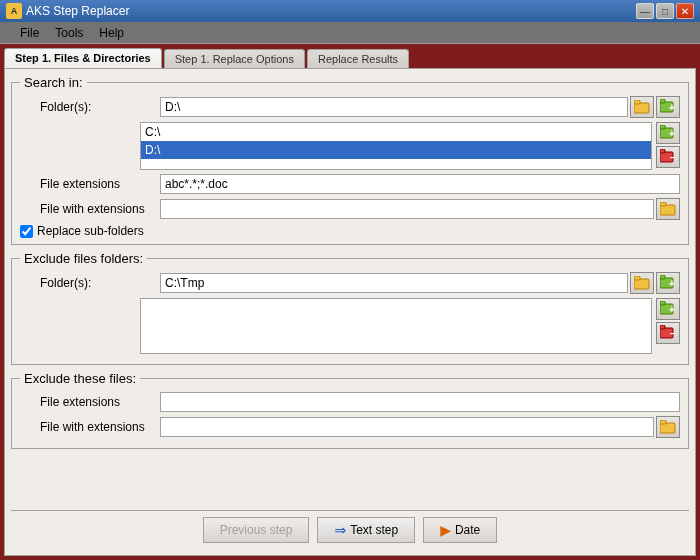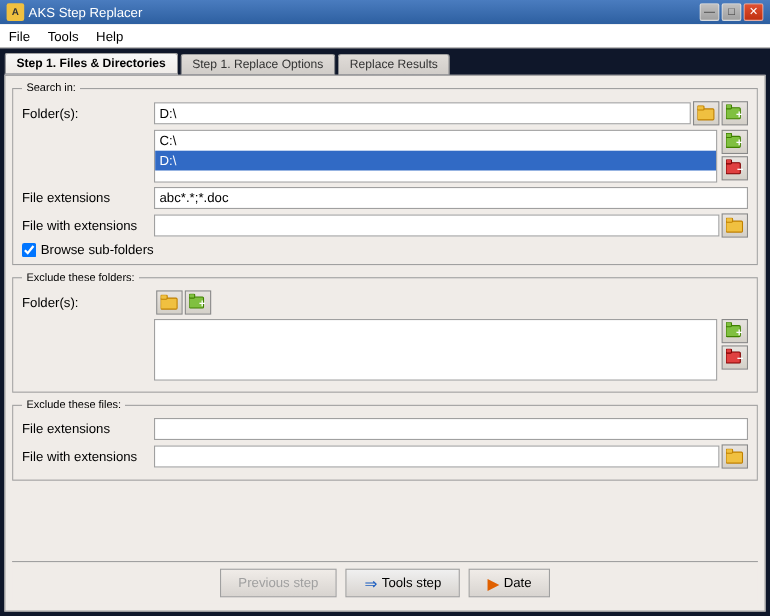--- a/index.html
+++ b/index.html
@@ -45,36 +45,36 @@
       color: #333;
       font-size: 10px;
       display: flex; align-items: center; justify-content: center;
       cursor: pointer;
       border-radius: 2px;
     }
     .title-btn.close { background: linear-gradient(to bottom, #e05030, #c03010); color: white; }
 
     
     .menu-bar {
-      background: #ffffff;
+      background: #737373;
       height: 22px;
       display: flex;
       align-items: center;
-      padding: 0 0;
+      padding: 0 12px;
       border-bottom: 1px solid #a0a0a0;
     }
     .menu-item {
       padding: 2px 8px;
       cursor: pointer;
       font-size: 12px;
     }
 
     
     .main-window {
-      background: #0f172a;
+      background: #7f1d1d;
       height: calc(560px - 22px - 22px);
       padding: 4px;
     }
 
     
     .tabs-row {
       display: flex;
       align-items: flex-end;
       gap: 0;
       margin-bottom: 0;
@@ -99,30 +99,31 @@
     }
 
     
     fieldset {
       border: 1px solid #a0a0a0;
       margin-bottom: 6px;
       padding: 6px 8px;
       background: #f0ece8;
     }
     legend {
-      font-size: 10px;
+      font-size: 13px;
       font-weight: normal;
       padding: 0 4px;
       color: #000;
     }
 
     .form-row {
       display: flex;
       align-items: center;
       margin-bottom: 4px;
+      margin-left: 20px;
     }
     .form-label {
       width: 120px;
       font-size: 12px;
       color: #000;
       flex-shrink: 0;
     }
     .form-input {
       flex: 1;
       height: 20px;
@@ -342,29 +343,30 @@
             <div class="browse-btn">
               <svg width="16" height="14" viewBox="0 0 16 14">
                 <rect x="0" y="3" width="15" height="10" rx="1" fill="#f0c040" stroke="#c08000" stroke-width="1"></rect>
                 <rect x="0" y="0" width="6" height="4" rx="1" fill="#f0c040" stroke="#c08000" stroke-width="1"></rect>
               </svg>
             </div>
           </div>
 
           <div class="checkbox-row">
             <input type="checkbox" id="browse-sub" checked="" style="">
-            <label for="browse-sub">Browse sub-folders</label>
+            <label for="browse-sub">Replace sub-folders</label>
           </div>
         </fieldset>
 
         <fieldset>
-          <legend>Exclude these folders:</legend>
+          <legend>Exclude files folders:</legend>
 
           <div class="form-row">
             <span class="form-label">Folder(s):</span>
+            <input class="form-input" type="text" value="C:\Tmp" style="">
             <div class="browse-btn">
               <svg width="16" height="14" viewBox="0 0 16 14">
                 <rect x="0" y="3" width="15" height="10" rx="1" fill="#f0c040" stroke="#c08000" stroke-width="1"></rect>
                 <rect x="0" y="0" width="6" height="4" rx="1" fill="#f0c040" stroke="#c08000" stroke-width="1"></rect>
               </svg>
             </div>
             <div class="add-btn">
               <svg width="16" height="16" viewBox="0 0 16 16">
                 <rect x="0" y="3" width="13" height="10" rx="1" fill="#80c040" stroke="#408000" stroke-width="1"></rect>
                 <rect x="0" y="0" width="5" height="4" rx="1" fill="#80c040" stroke="#408000" stroke-width="1"></rect>
@@ -416,21 +418,21 @@
         </fieldset>
 
       </div>
 
       <div class="bottom-bar">
         <button class="bottom-btn" disabled="">
           <span>Previous step</span>
         </button>
         <button class="bottom-btn primary">
           <span class="arrow-icon">⇒</span>
-          <span>Tools step</span>
+          <span>Text step</span>
         </button>
         <button class="bottom-btn">
           <span class="start-icon">▶</span>
           <span>Date</span>
         </button>
       </div>
 
     </div>
   </div>
 </div>

